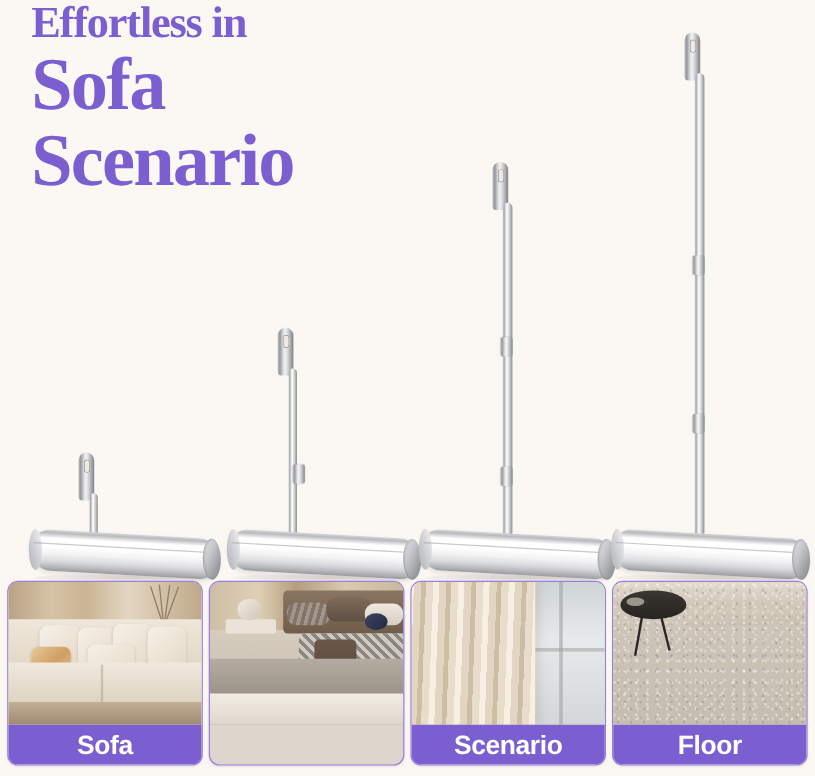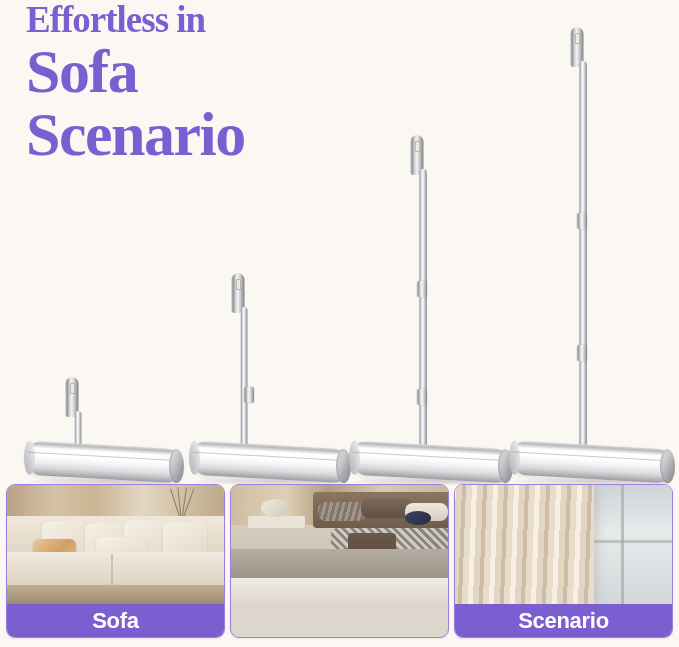--- a/index.html
+++ b/index.html
@@ -431,14 +431,26 @@
   <div class="panel">
     <div class="panel-photo ph-curtain">
       <div class="window"></div>
       <div class="frame-v"></div>
       <div class="frame-h"></div>
       <div class="drape"></div>
     </div>
     <div class="panel-label">Scenario</div>
   </div>
 
+  <div class="panel">
+    <div class="panel-photo ph-floor">
+      <div class="wall-strip"></div>
+      <div class="baseboard"></div>
+      <div class="carpet"></div>
+      <div class="leg leg1"></div>
+      <div class="leg leg2"></div>
+      <div class="table"></div>
+      <div class="plate"></div>
+    </div>
+    <div class="panel-label">Floor</div>
+  </div>
 
 </div>
 
 </body></html>

